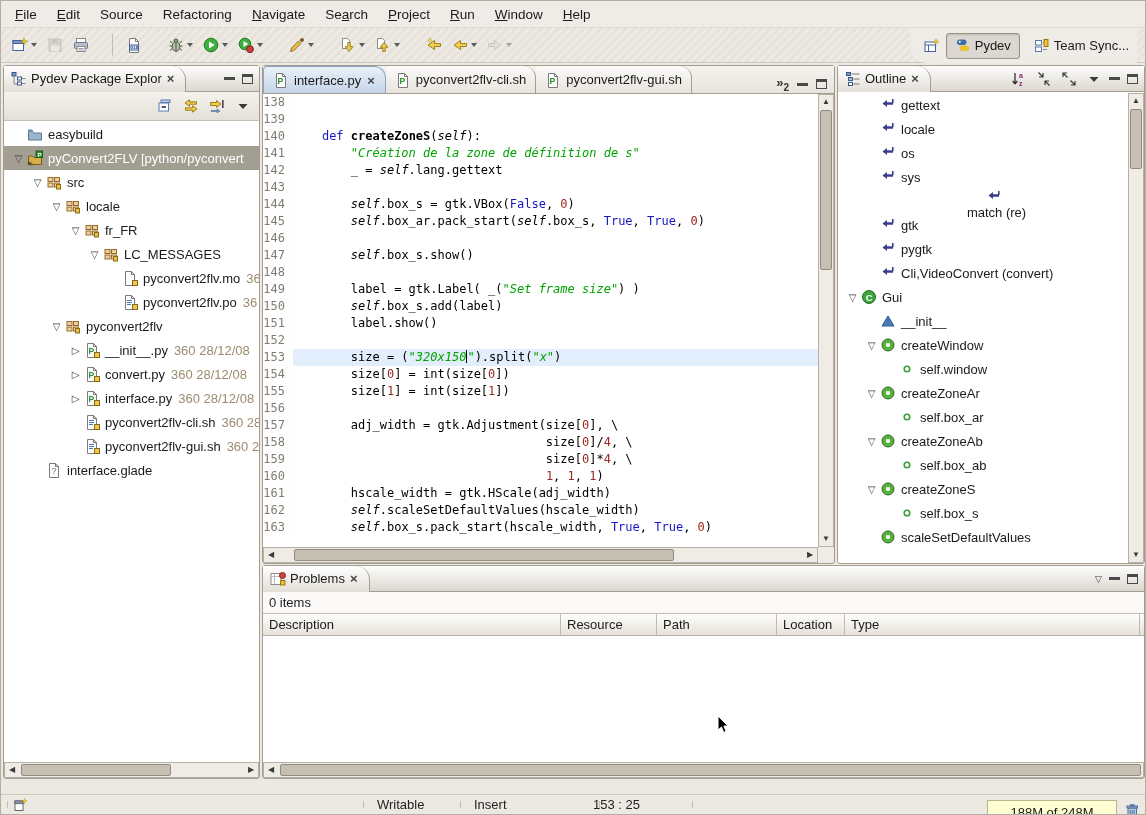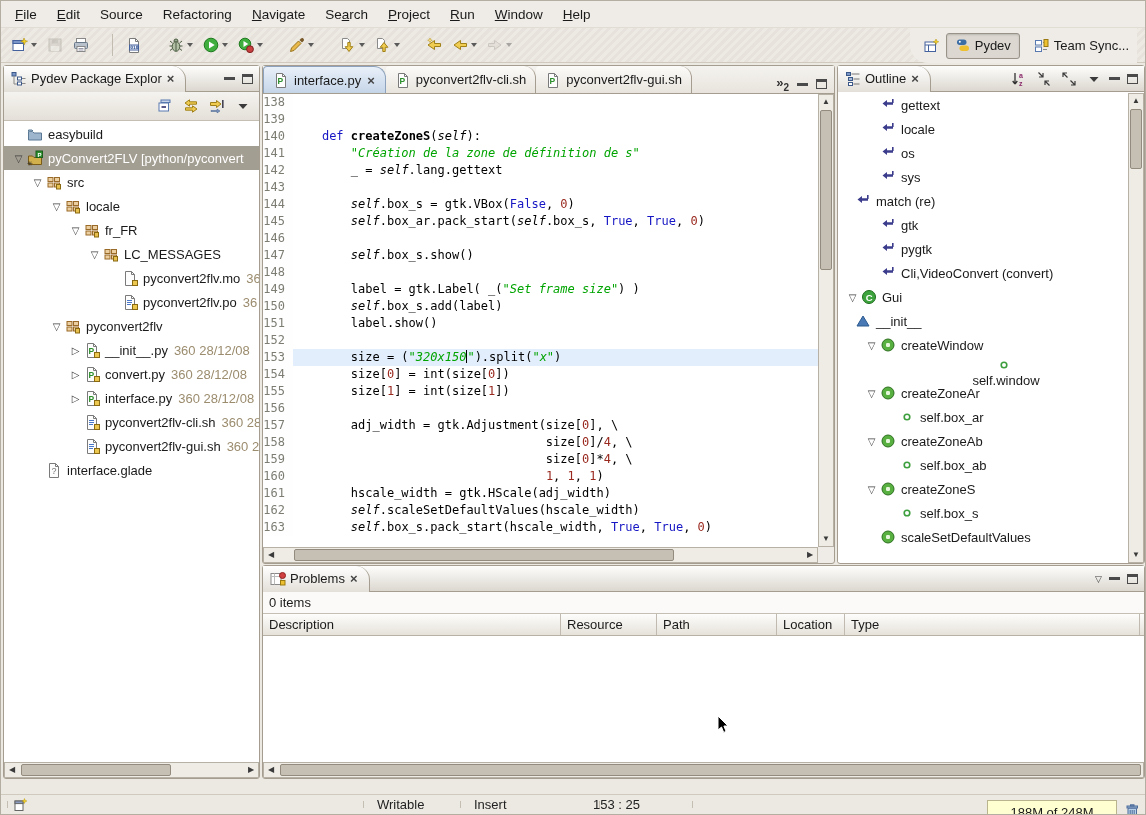--- a/index.html
+++ b/index.html
@@ -702,21 +702,21 @@
       <div class="trow" style="padding-left: 25px;">
         <span class="arr"></span>
         <span class="ticn">
           <svg width="16" height="16" viewBox="0 0 16 16">
             <path d="M2.5 6.5l4.5-3.5v2.3h6v2.4H7v2.3z" fill="#3c3c8c"></path>
             <rect x="12" y="2" width="1.6" height="4" fill="#3c3c8c"></rect>
           </svg>
         </span>
         <span class="lbl">sys</span>
       </div>
-      <div class="trow" style="">
+      <div class="trow" style="padding-left: 25px; flex-direction: column;">
         <span class="arr"></span>
         <span class="ticn">
           <svg width="16" height="16" viewBox="0 0 16 16">
             <path d="M2.5 6.5l4.5-3.5v2.3h6v2.4H7v2.3z" fill="#3c3c8c"></path>
             <rect x="12" y="2" width="1.6" height="4" fill="#3c3c8c"></rect>
           </svg>
         </span>
         <span class="lbl">match (re)</span>
       </div>
       <div class="trow" style="padding-left: 25px;">
@@ -752,40 +752,40 @@
       <div class="trow" style="padding-left: 6px;">
         <span class="arr">▽</span>
         <span class="ticn">
           <svg width="16" height="16" viewBox="0 0 16 16">
             <circle cx="8" cy="8" r="6.5" fill="#3da43d" stroke="#1e6e1e"></circle>
             <text x="4.7" y="11.7" font-size="9.5" font-weight="bold" fill="#fff" font-family="Liberation Sans">C</text>
           </svg>
         </span>
         <span class="lbl">Gui</span>
       </div>
-      <div class="trow" style="">
+      <div class="trow" style="padding-left: 25px;">
         <span class="arr"></span>
         <span class="ticn">
           <svg width="16" height="16" viewBox="0 0 16 16">
             <path d="M8 3l6 10H2z" fill="#4a7ab5" stroke="#2c5a90"></path>
           </svg>
         </span>
         <span class="lbl">__init__</span>
       </div>
       <div class="trow" style="padding-left: 25px;">
         <span class="arr">▽</span>
         <span class="ticn">
           <svg width="16" height="16" viewBox="0 0 16 16">
             <circle cx="8" cy="8" r="6" fill="#58b040" stroke="#2e7020"></circle>
             <rect x="6" y="6" width="4" height="4" rx="1.2" fill="#e6f6da"></rect>
           </svg>
         </span>
         <span class="lbl">createWindow</span>
       </div>
-      <div class="trow" style="padding-left: 44px; flex-direction: column;">
+      <div class="trow" style="padding-left: 44px;">
         <span class="arr"></span>
         <span class="ticn">
           <svg width="16" height="16" viewBox="0 0 16 16">
             <circle cx="8" cy="8" r="2.8" fill="#fff" stroke="#3c9e3c" stroke-width="1.6"></circle>
           </svg>
         </span>
         <span class="lbl">self.window</span>
       </div>
       <div class="trow" style="padding-left: 25px;">
         <span class="arr">▽</span>

